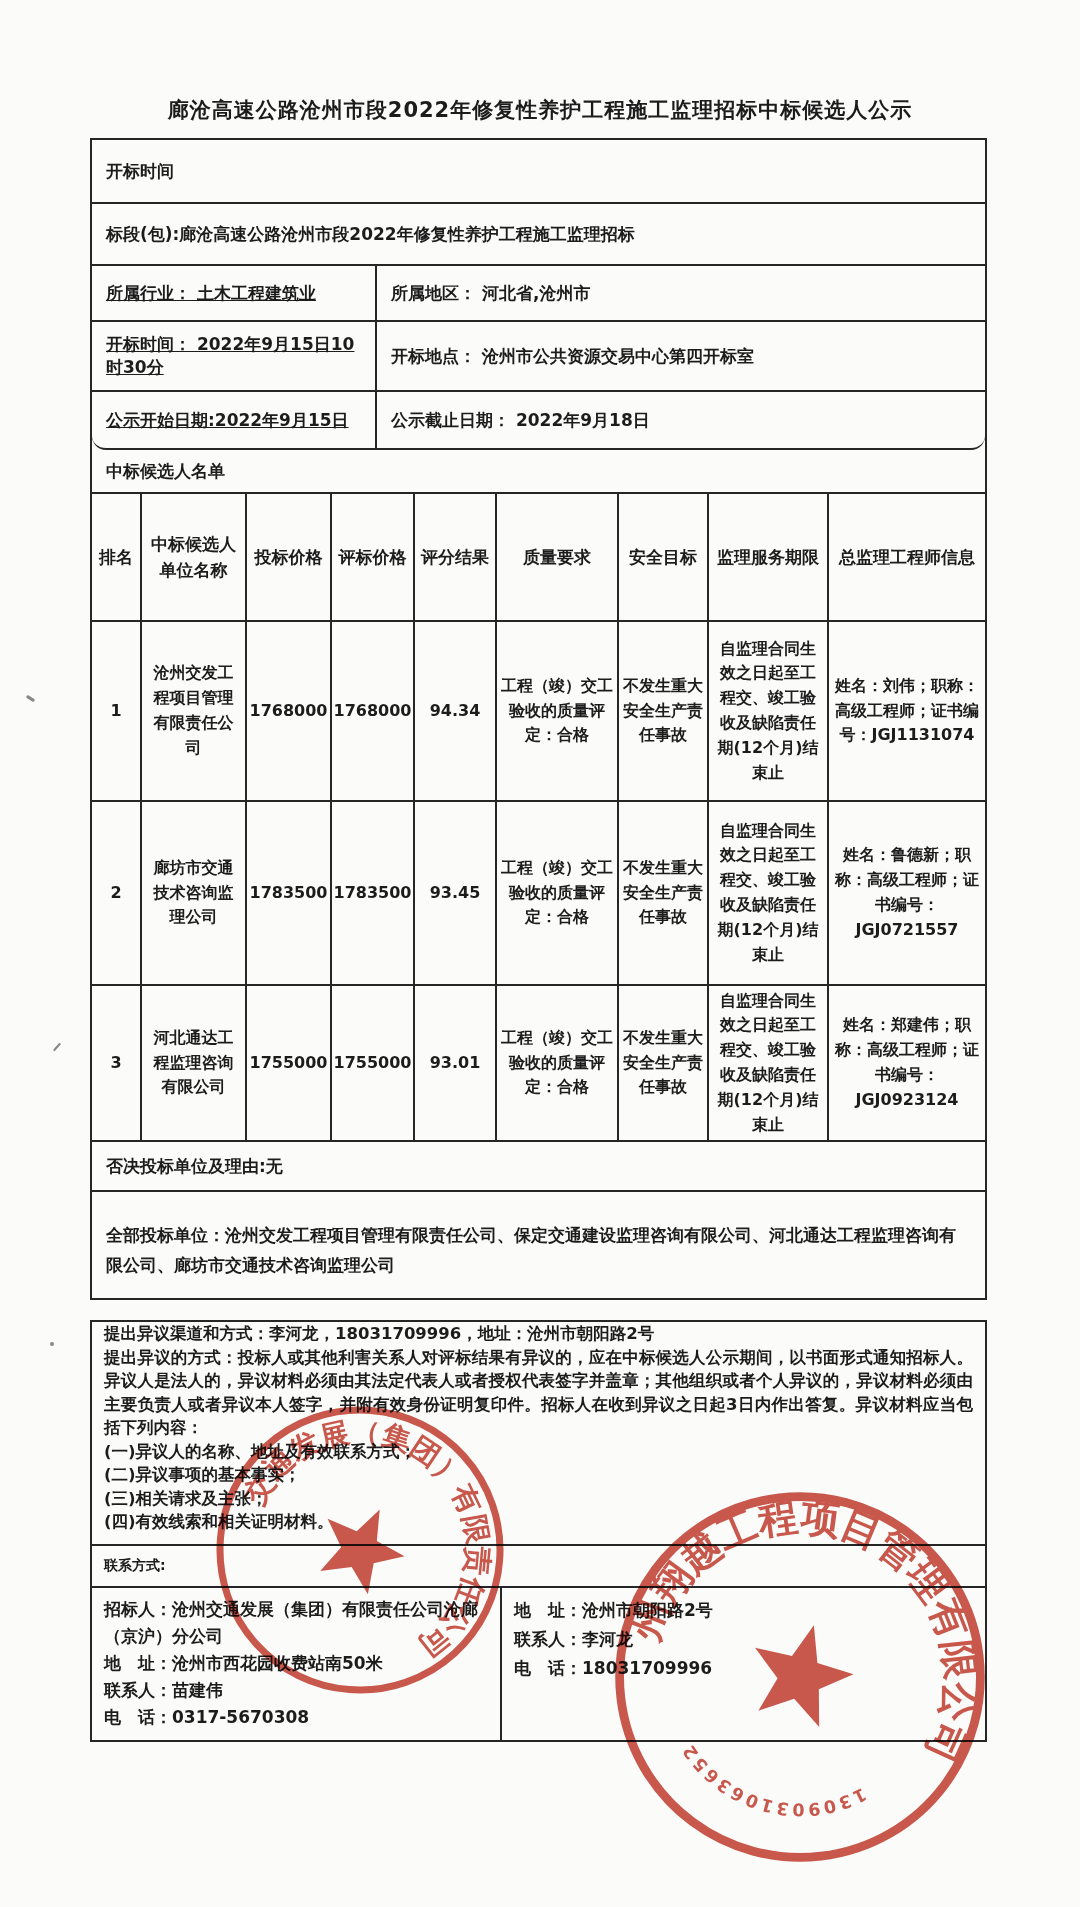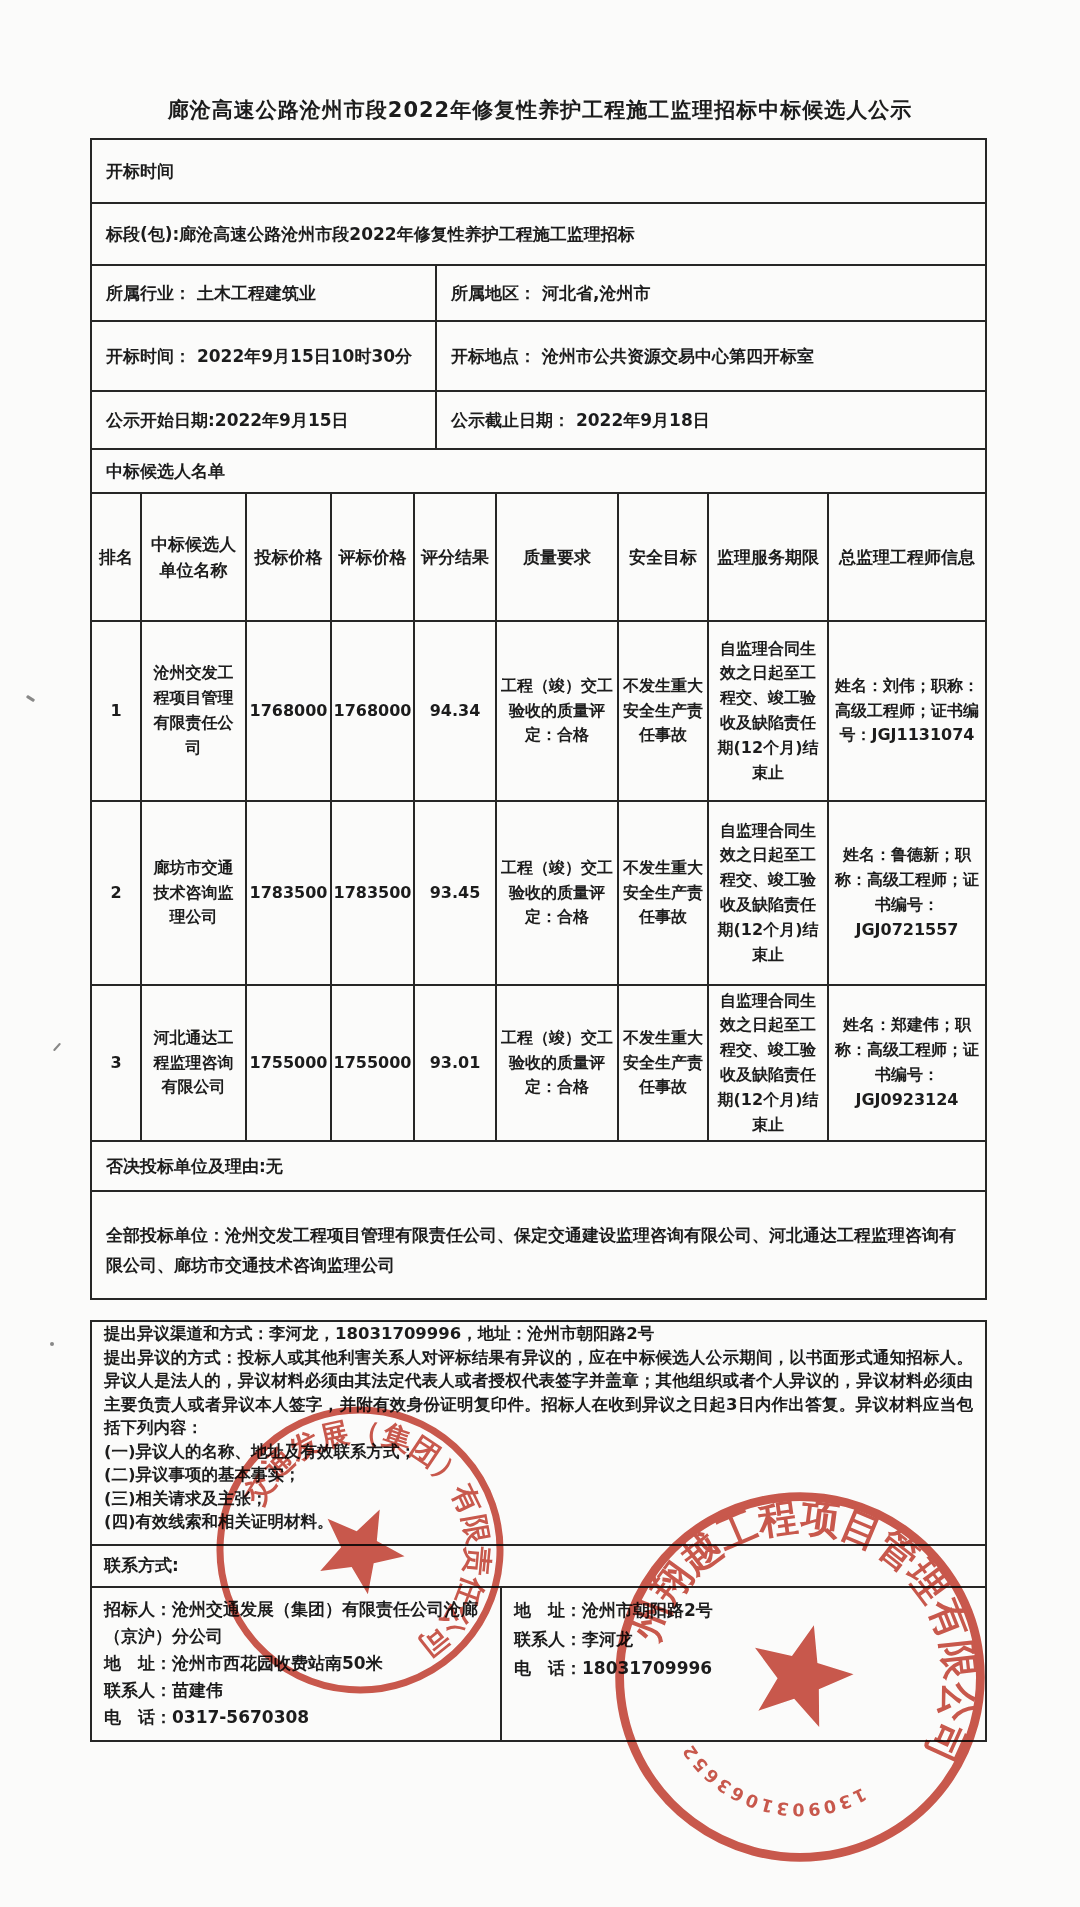--- a/index.html
+++ b/index.html
@@ -18,27 +18,27 @@
     position:absolute;left:90px;top:138px;width:897px;
     border:2px solid #262626;box-sizing:border-box;background:transparent;
   }
   .row{
     border-bottom:2px solid #262626;display:flex;align-items:center;
     box-sizing:border-box;font-weight:700;font-size:17px;
   }
   .row:last-child{border-bottom:none;}
   .pad{padding:0 14px;}
   .h64{height:64px;} .h62{height:62px;} .h56{height:56px;}
-  .h70{height:70px;} .h58{height:58px;} .h44{height:44px;}
+  .h70{height:70px;} .h58{height:58px;border-radius:14px;} .h44{height:44px;}
   .h50{height:50px;}
   .h106{height:106px;align-items:flex-start;padding-top:28px;line-height:30px;}
   .cols2{padding:0;}
   .cols2 .cell-l{
-    width:345px;height:100%;border-right:2px solid #262626;
-    display:flex;align-items:center;padding:0 14px;box-sizing:border-box;
+    width:285px;height:100%;border-right:2px solid #262626;
+    display:flex;align-items:center;padding:0 14px;box-sizing:border-box;text-decoration:underline;
   }
   .cols2 .cell-r{
     flex:1;height:100%;display:flex;align-items:center;
     padding:12px 14px;box-sizing:border-box;
   }
   
   .cand{
     display:grid;
     grid-template-columns:50px 105px 85px 83px 82px 122px 90px 120px 1fr;
     grid-template-rows:128px 180px 184px 156px;
@@ -55,21 +55,21 @@
   .tableB{
     position:absolute;left:90px;top:1320px;width:897px;
     border:2px solid #262626;box-sizing:border-box;
   }
   .objection{
     border-bottom:2px solid #262626;padding:0 12px 10px 12px;
     font-size:16.5px;font-weight:700;line-height:23.5px;text-align:justify;
   }
   .contact-title{
     height:40px;border-bottom:2px solid #262626;display:flex;
-    align-items:center;padding:0 12px;font-weight:700;font-size:17px;
+    align-items:center;padding:0 12px;font-weight:700;font-size:14px;
   }
   .contact-row{display:flex;height:152px;font-weight:700;font-size:17px;}
   .contact-cell{
     box-sizing:border-box;padding:8px 12px;line-height:27px;
   }
   .contact-cell.left{width:410px;border-right:2px solid #262626;}
   .contact-cell.right{flex:1;line-height:29px;}
   
   .seal{position:absolute;mix-blend-mode:multiply;opacity:.85;pointer-events:none;}
   .seal-left{left:210px;top:1400px;width:300px;height:300px;transform:rotate(26deg);}

